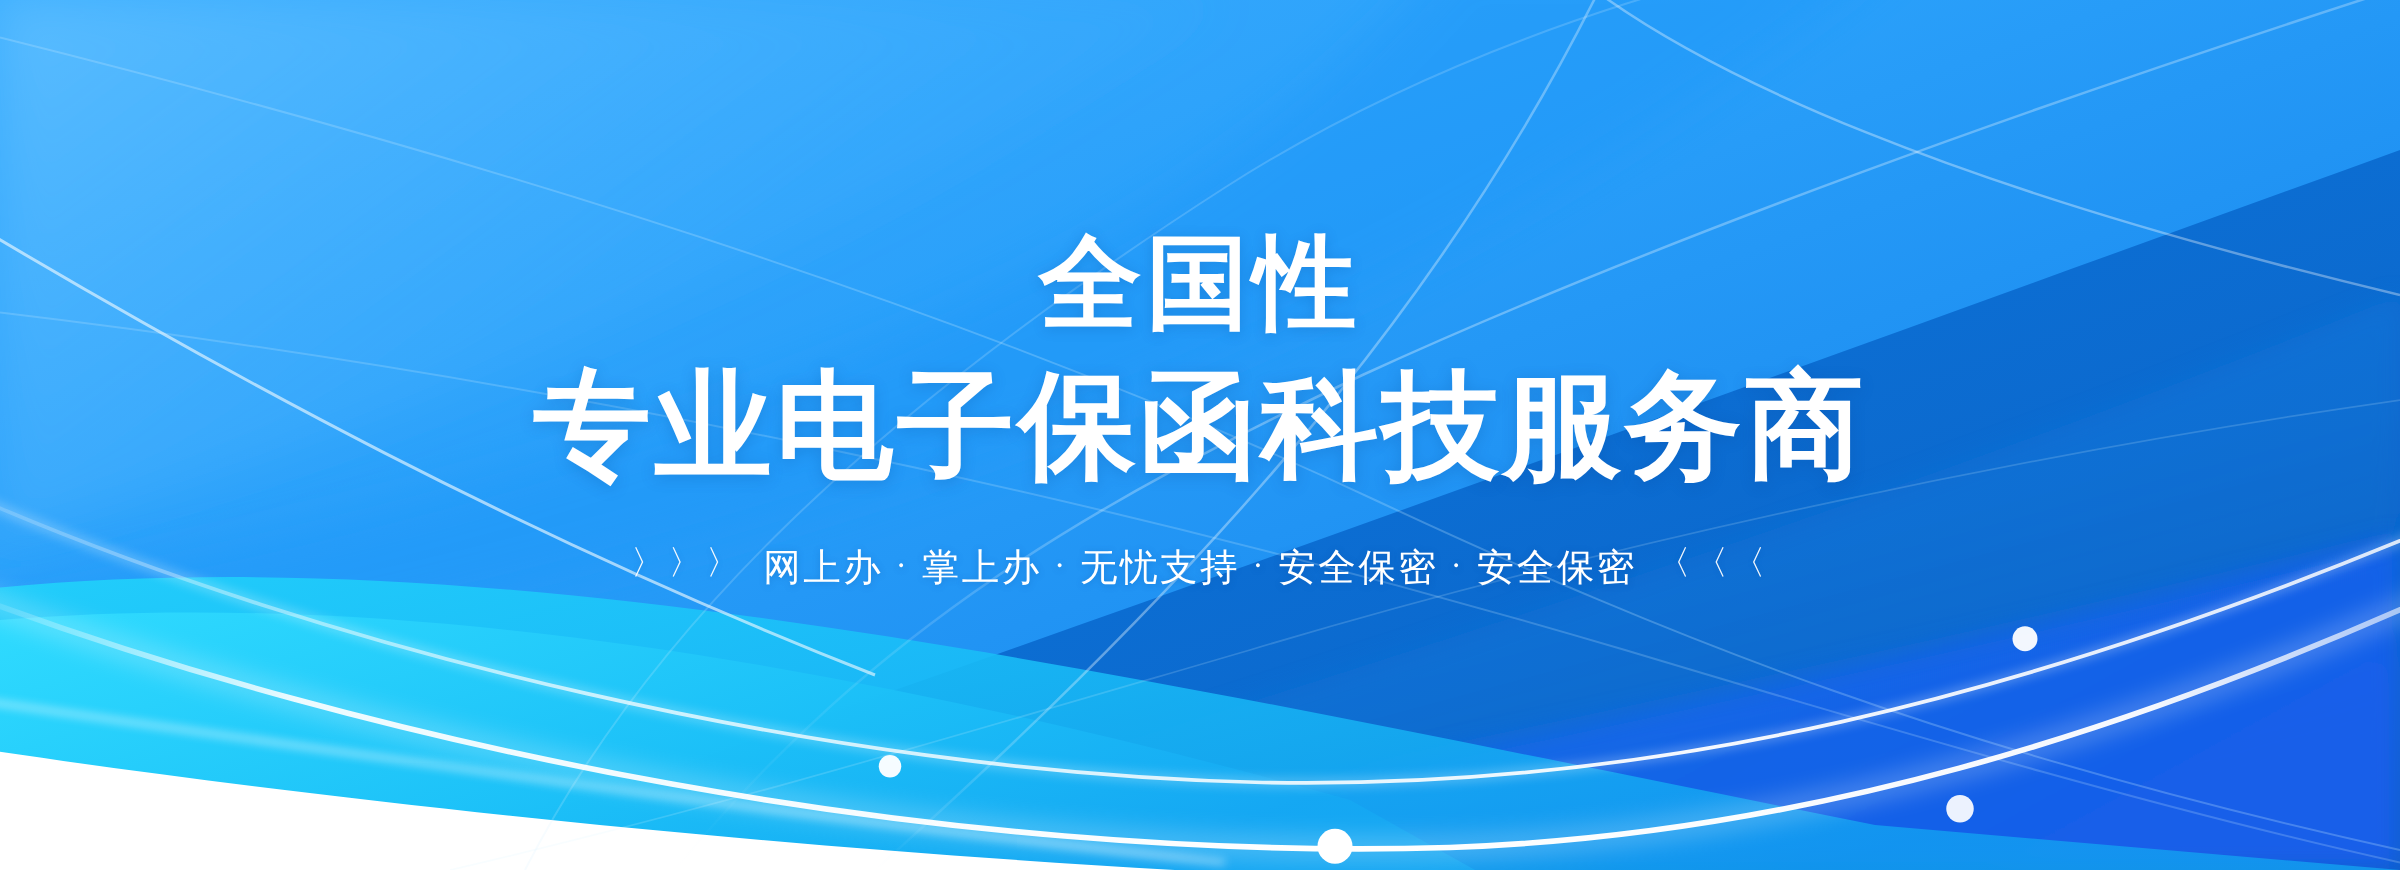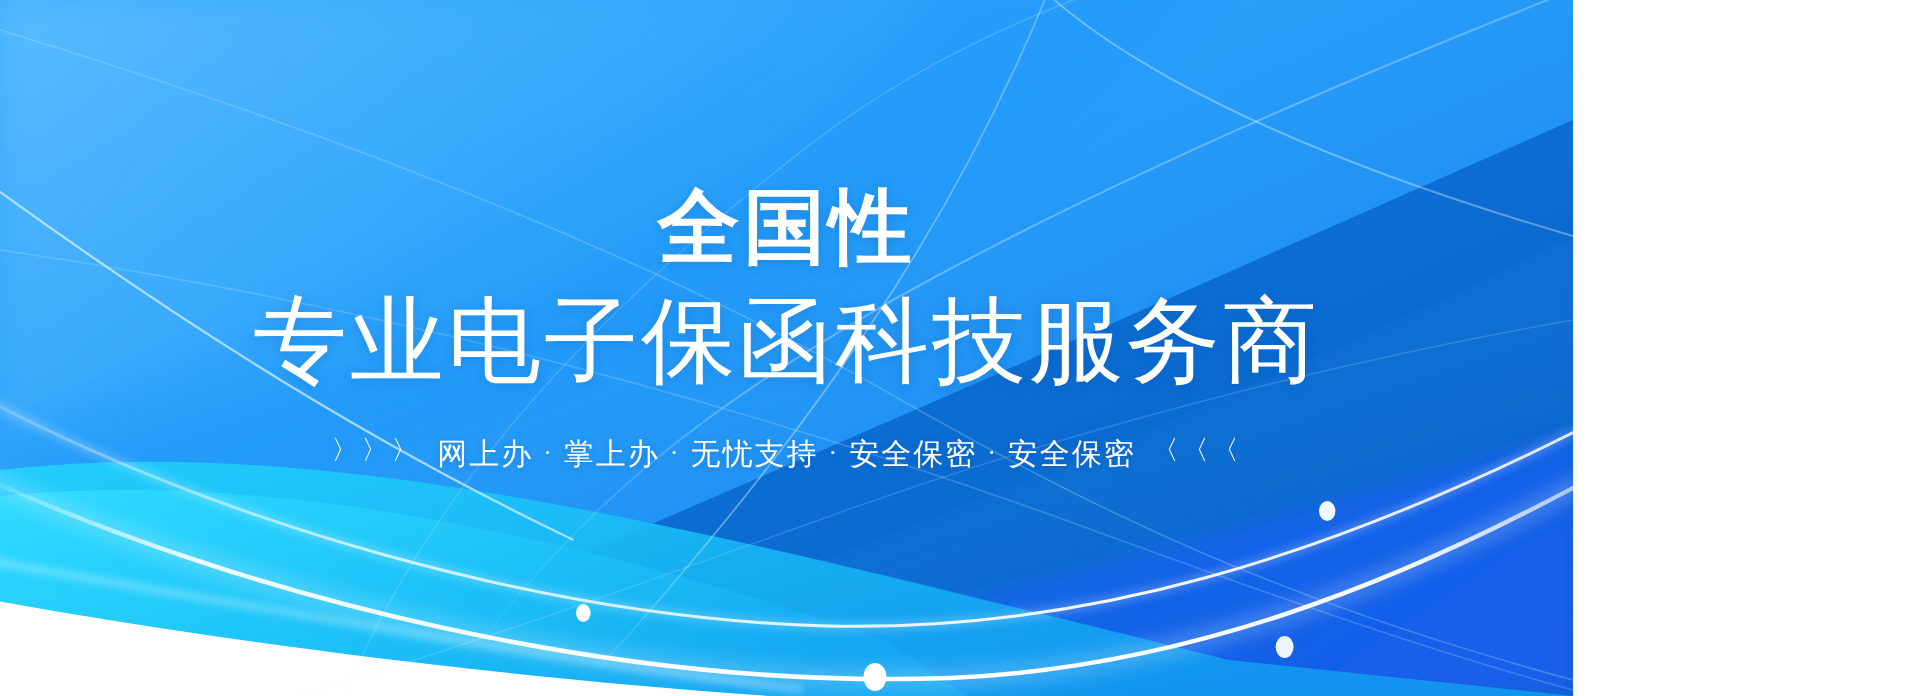--- a/index.html
+++ b/index.html
@@ -1,21 +1,21 @@
 <!DOCTYPE html>
 <html><head>
 <meta charset="utf-8">
 <title>Banner</title>
 <style>
   html,body{margin:0;padding:0;background:#ffffff;}
   *{box-sizing:border-box;}
 
   .banner{
     position:relative;
-    width:1573px;
+    width:1920px;
     height:696px;
     overflow:hidden;
     background:#737373;
     font-family:"Liberation Sans","DejaVu Sans",sans-serif;
   }
 
   
   .bg-art{
     position:absolute;
     inset:0;
@@ -46,21 +46,21 @@
     color:#ffffff;
     letter-spacing:4px;
     text-shadow:0 2px 10px rgba(10,70,150,.22);
     white-space:nowrap;
   }
 
   .headline-2{
     margin-top:26px;
     font-size:94px;
     line-height:1.0;
-    font-weight:normal;
+    font-weight:bold;
     color:#ffffff;
     letter-spacing:3px;
     text-shadow:0 2px 12px rgba(10,70,150,.22);
     white-space:nowrap;
   }
 
   .subline{
     margin-top:36px;
     display:flex;
     align-items:center;

